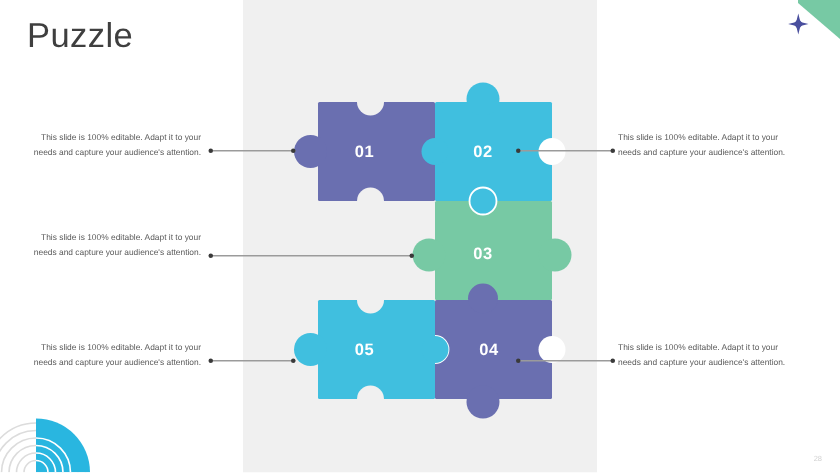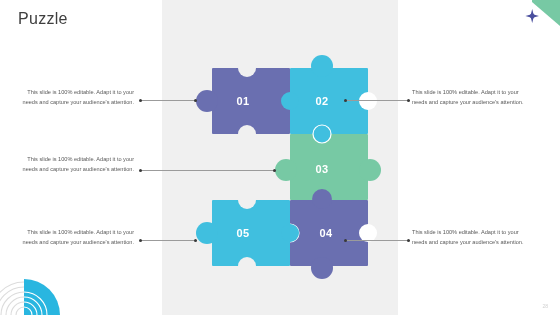--- a/index.html
+++ b/index.html
@@ -13,21 +13,21 @@
 
   
   .gray-panel{
     position:absolute;left:162px;top:0;width:236px;height:315px;
     background:#f0f0f0;
   }
 
   
   .title{
     position:absolute;left:18px;top:10px;
-    font-size:16px;font-weight:300;color:#3f3f3f;
+    font-size:23px;font-weight:300;color:#3f3f3f;
     letter-spacing:.3px;white-space:nowrap;
   }
 
   
   .puzzle-stage{position:absolute;left:0;top:0;width:560px;height:315px;}
 
   .piece-num{
     font-family:"Liberation Sans", sans-serif;
     font-size:11px;font-weight:600;fill:#ffffff;
     text-anchor:middle;dominant-baseline:middle;

